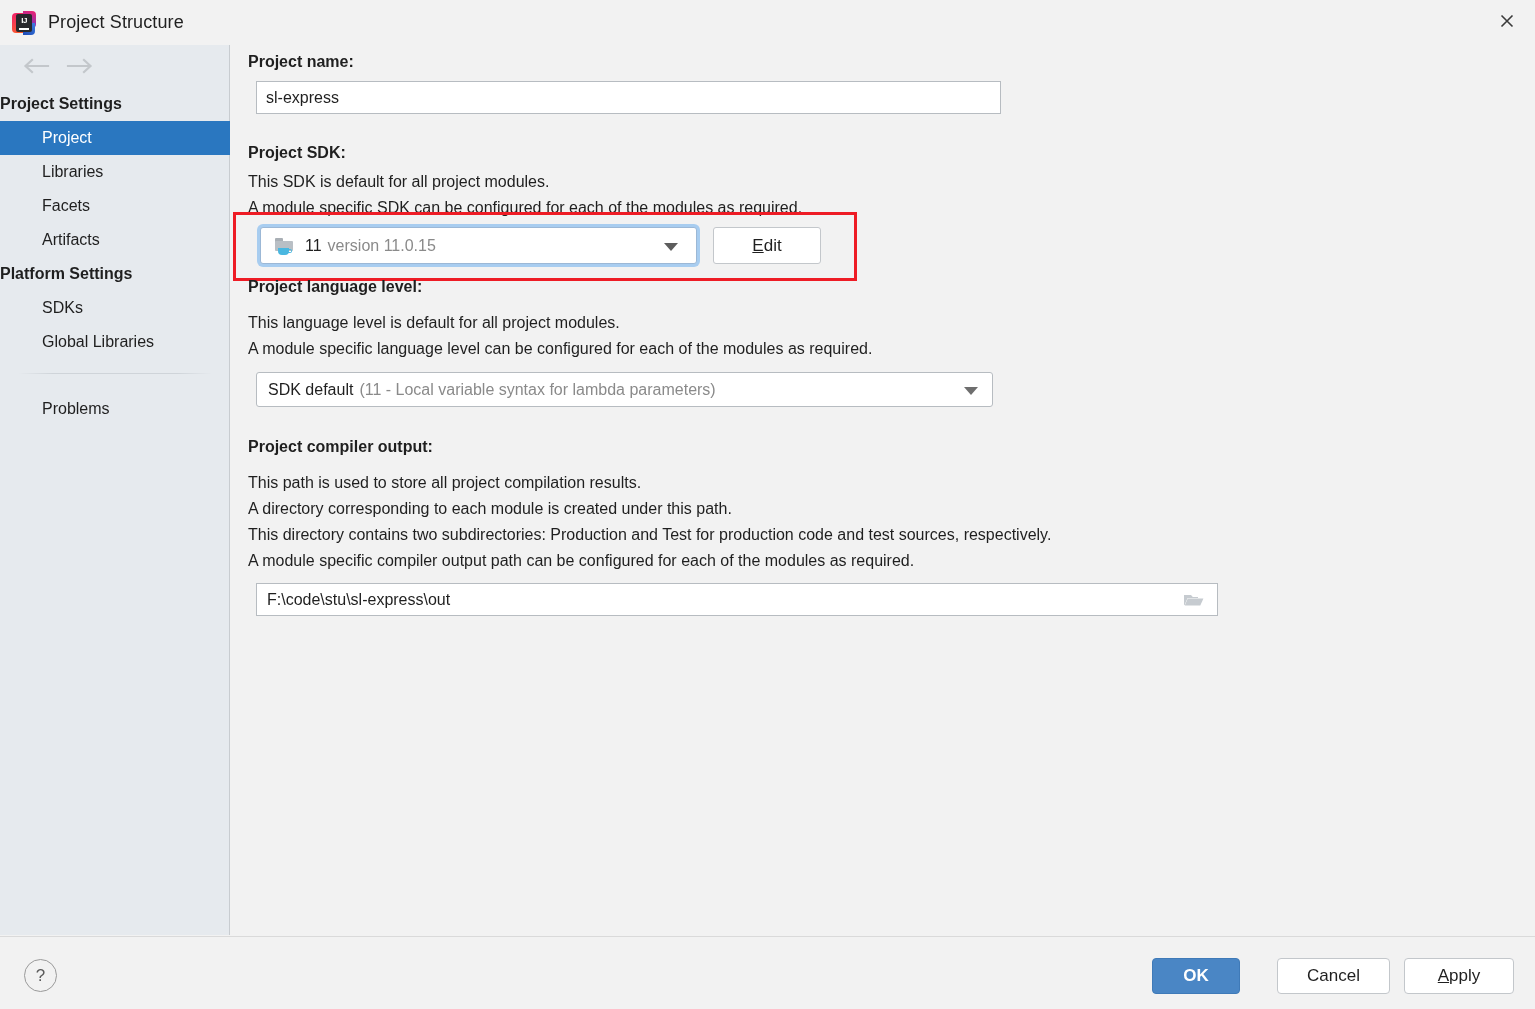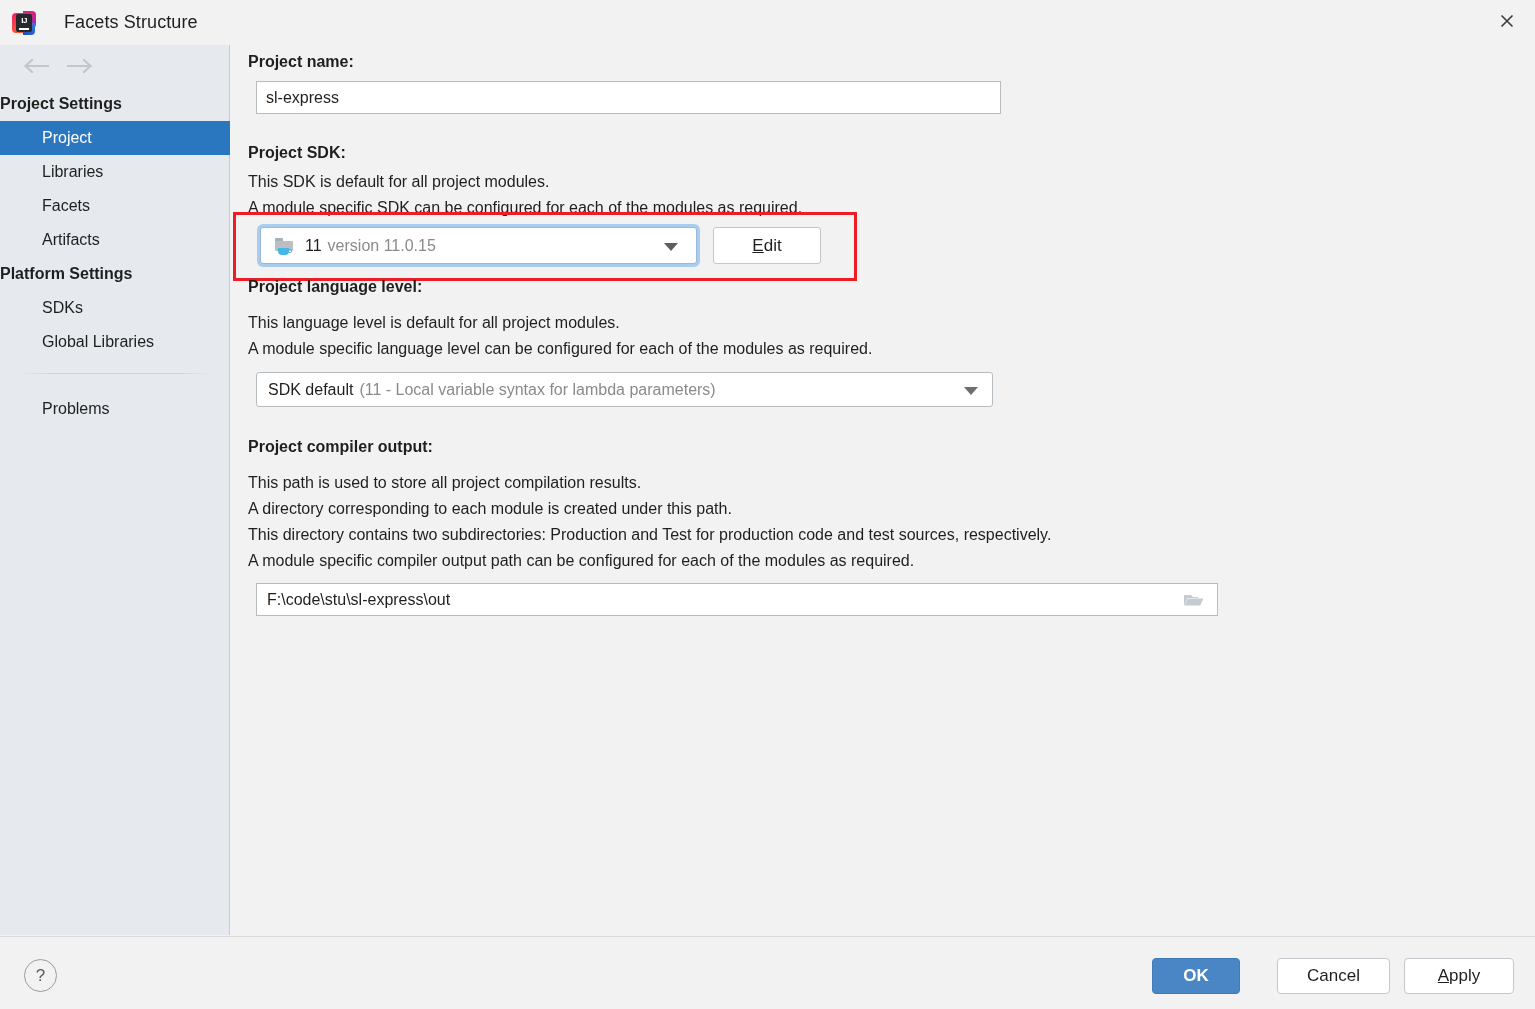--- a/index.html
+++ b/index.html
@@ -19,21 +19,21 @@
 
   
   .titlebar {
     position: absolute; left: 0; top: 0;
     width: 1535px; height: 45px;
     background: #f2f2f2;
     display: flex; align-items: center;
   }
   .title-logo {
     width: 24px; height: 24px;
-    margin-left: 12px; margin-right: 28px;
+    margin-left: 12px; margin-right: 12px;
     position: relative; flex: none;
   }
   .title-logo .lg-blob-a {
     position: absolute; left: 0; top: 2px;
     width: 13px; height: 20px; border-radius: 4px 0 0 4px;
     background: linear-gradient(160deg,#f2206b 0%, #fb5f2b 100%);
   }
   .title-logo .lg-blob-b {
     position: absolute; right: 0; top: 0px;
     width: 13px; height: 17px; border-radius: 0 4px 4px 0;
@@ -266,21 +266,21 @@
   <div class="titlebar">
     <div class="title-logo">
       <div class="lg-blob-a"></div>
       <div class="lg-blob-b"></div>
       <div class="lg-blob-c"></div>
       <div class="lg-core">
           <span>IJ</span>
         </div>
       <div class="lg-bar"></div>
     </div>
-    <div class="title-text">Facets Structure</div>
+    <div class="title-text">Project Structure</div>
     <div class="close-btn">
       <svg width="18" height="18" viewBox="0 0 18 18">
         <path d="M3.5 3.5 L14.5 14.5 M14.5 3.5 L3.5 14.5" stroke="#3a3a3a" stroke-width="1.6" fill="none"></path>
       </svg>
     </div>
   </div>
 
   <div class="sidebar">
 
     <div class="nav-arrows">

